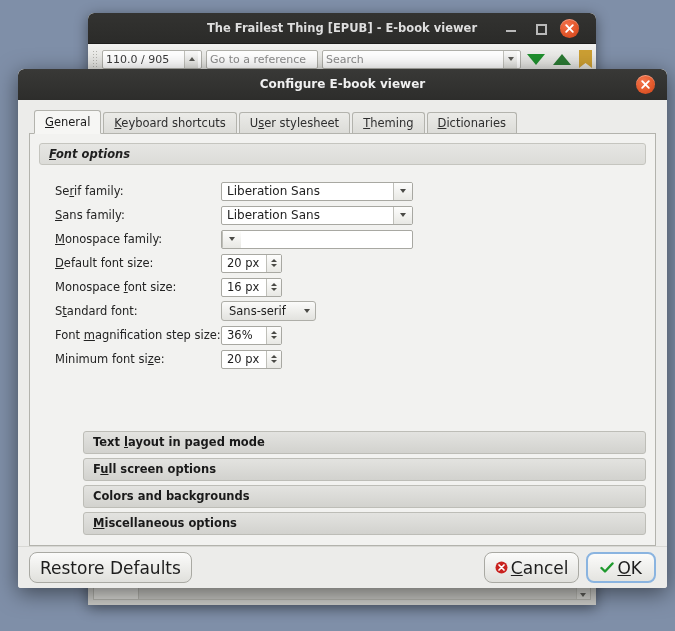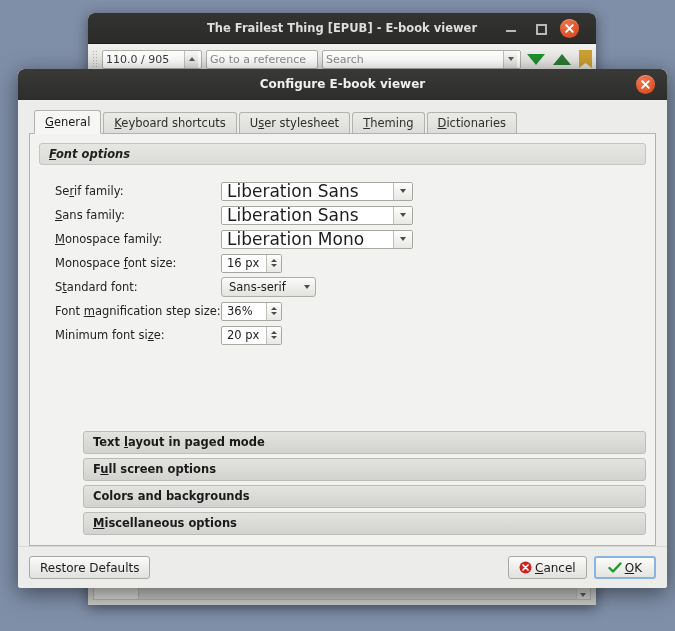--- a/index.html
+++ b/index.html
@@ -340,21 +340,21 @@
     border: 1px solid #a8a8a2;
     border-radius: 2px;
     background: #ffffff;
     box-sizing: border-box;
     overflow: hidden;
   }
   .combo-edit .val {
     flex: 1;
     line-height: 17px;
     padding-left: 5px;
-    font-size: 17px;
+    font-size: 12px;
     color: #1d1d1d;
     white-space: nowrap;
     overflow: hidden;
   }
   .combo-edit .arrowbox {
     width: 18px;
     background: linear-gradient(to bottom, #fdfdfc 0%, #e8e8e4 100%);
     border-left: 1px solid #bfbfb9;
     display: flex; align-items: center; justify-content: center;
   }
@@ -416,30 +416,30 @@
     height: 42px;
     flex: none;
     display: flex;
     align-items: center;
     padding: 0 11px;
     box-sizing: border-box;
     background: #ececea;
     border-top: 1px solid #d8d8d4;
   }
   .btn {
-    height: 23px;
+    height: 31px;
     display: inline-flex;
     align-items: center;
     justify-content: center;
     gap: 3px;
     padding: 0 10px;
-    font-size: 12px;
+    font-size: 17px;
     color: #1d1d1d;
     border: 1px solid #a9a9a3;
-    border-radius: 3px;
+    border-radius: 8px;
     background: linear-gradient(to bottom, #fbfbfa 0%, #e0e0dc 100%);
     cursor: default;
     box-sizing: border-box;
   }
   .btn u { text-decoration: underline; }
   #ok-button {
     border: 2px solid #8ab4e0;
     padding: 0 12px;
     background: linear-gradient(to bottom, #fbfbfa 0%, #e4e4e0 100%);
   }
@@ -541,23 +541,32 @@
             <div class="combo-edit">
               <span class="val">Liberation Sans</span>
               <span class="arrowbox">
                 <span style="width:0;height:0;border-left:3.5px solid transparent;border-right:3.5px solid transparent;border-top:4.5px solid #4a4a46"></span>
               </span>
             </div>
           </div>
           <div class="form-row">
             <div class="form-label"><u>M</u>onospace family:</div>
             <div class="combo-edit">
-              <span class="val">Liberation Mono</span>
               <span class="arrowbox">
                 <span style="width:0;height:0;border-left:3.5px solid transparent;border-right:3.5px solid transparent;border-top:4.5px solid #4a4a46"></span>
+              </span>
+            </div>
+          </div>
+          <div class="form-row">
+            <div class="form-label"><u>D</u>efault font size:</div>
+            <div class="spin">
+              <span class="val">20 px</span>
+              <span class="spinbtns">
+                <span style="width:0;height:0;border-left:3px solid transparent;border-right:3px solid transparent;border-bottom:3.5px solid #4a4a46"></span>
+                <span style="width:0;height:0;border-left:3px solid transparent;border-right:3px solid transparent;border-top:3.5px solid #4a4a46"></span>
               </span>
             </div>
           </div>
           <div class="form-row">
             <div class="form-label">Monospace <u>f</u>ont size:</div>
             <div class="spin">
               <span class="val">16 px</span>
               <span class="spinbtns">
                 <span style="width:0;height:0;border-left:3px solid transparent;border-right:3px solid transparent;border-bottom:3.5px solid #4a4a46"></span>
                 <span style="width:0;height:0;border-left:3px solid transparent;border-right:3px solid transparent;border-top:3.5px solid #4a4a46"></span>

